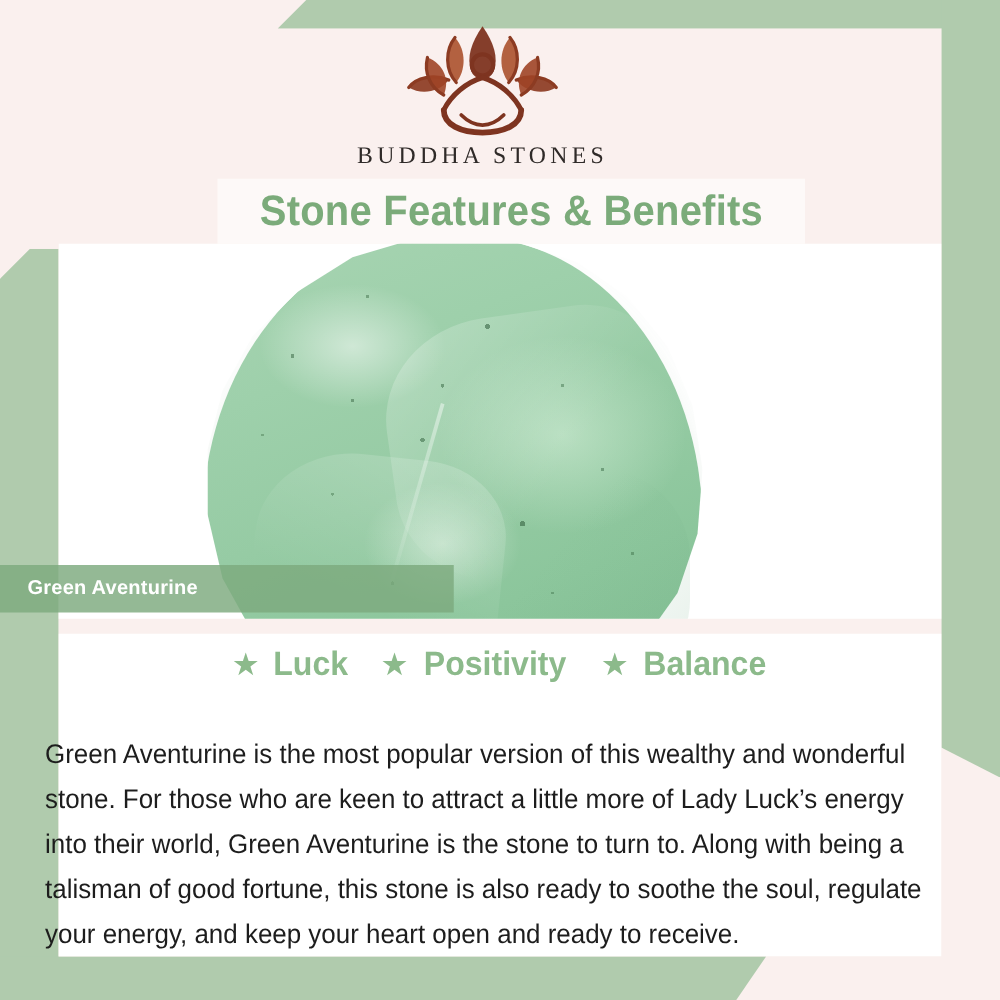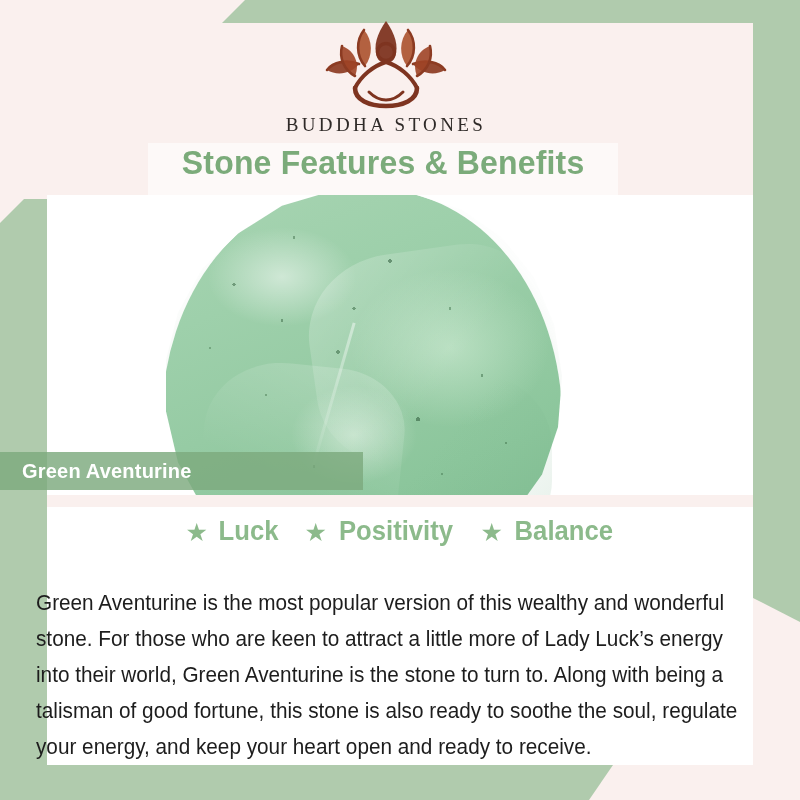--- a/index.html
+++ b/index.html
@@ -84,27 +84,27 @@
     font-size: 19px;
     letter-spacing: 3.4px;
     color: #2f2a28;
     text-align: center;
     white-space: nowrap;
   }
 
   
   #title-banner {
     position: absolute;
-    left: 148px;
+    left: 174px;
     top: 143px;
     width: 470px;
     height: 52px;
     background: #fdf9f8;
     display: flex;
-    align-items: flex-start;
+    align-items: center;
     justify-content: center;
   }
   #title-text {
     font-family: "Liberation Sans Narrow", "Liberation Sans", sans-serif;
     font-size: 34px;
     font-weight: bold;
     color: #7bab7a;
     letter-spacing: 0.2px;
     transform: scaleX(0.94);
     white-space: nowrap;
@@ -205,21 +205,21 @@
     top: 452px;
     width: 363px;
     height: 38px;
     background: rgba(125,170,126,0.82);
     display: flex;
     align-items: center;
   }
   #name-bar-text {
     margin-left: 22px;
     color: #ffffff;
-    font-size: 20px;
+    font-size: 16px;
     font-weight: bold;
     letter-spacing: 0.2px;
     white-space: nowrap;
   }
 
   
   #content-panel {
     position: absolute;
     left: 47px;
     top: 507px;

